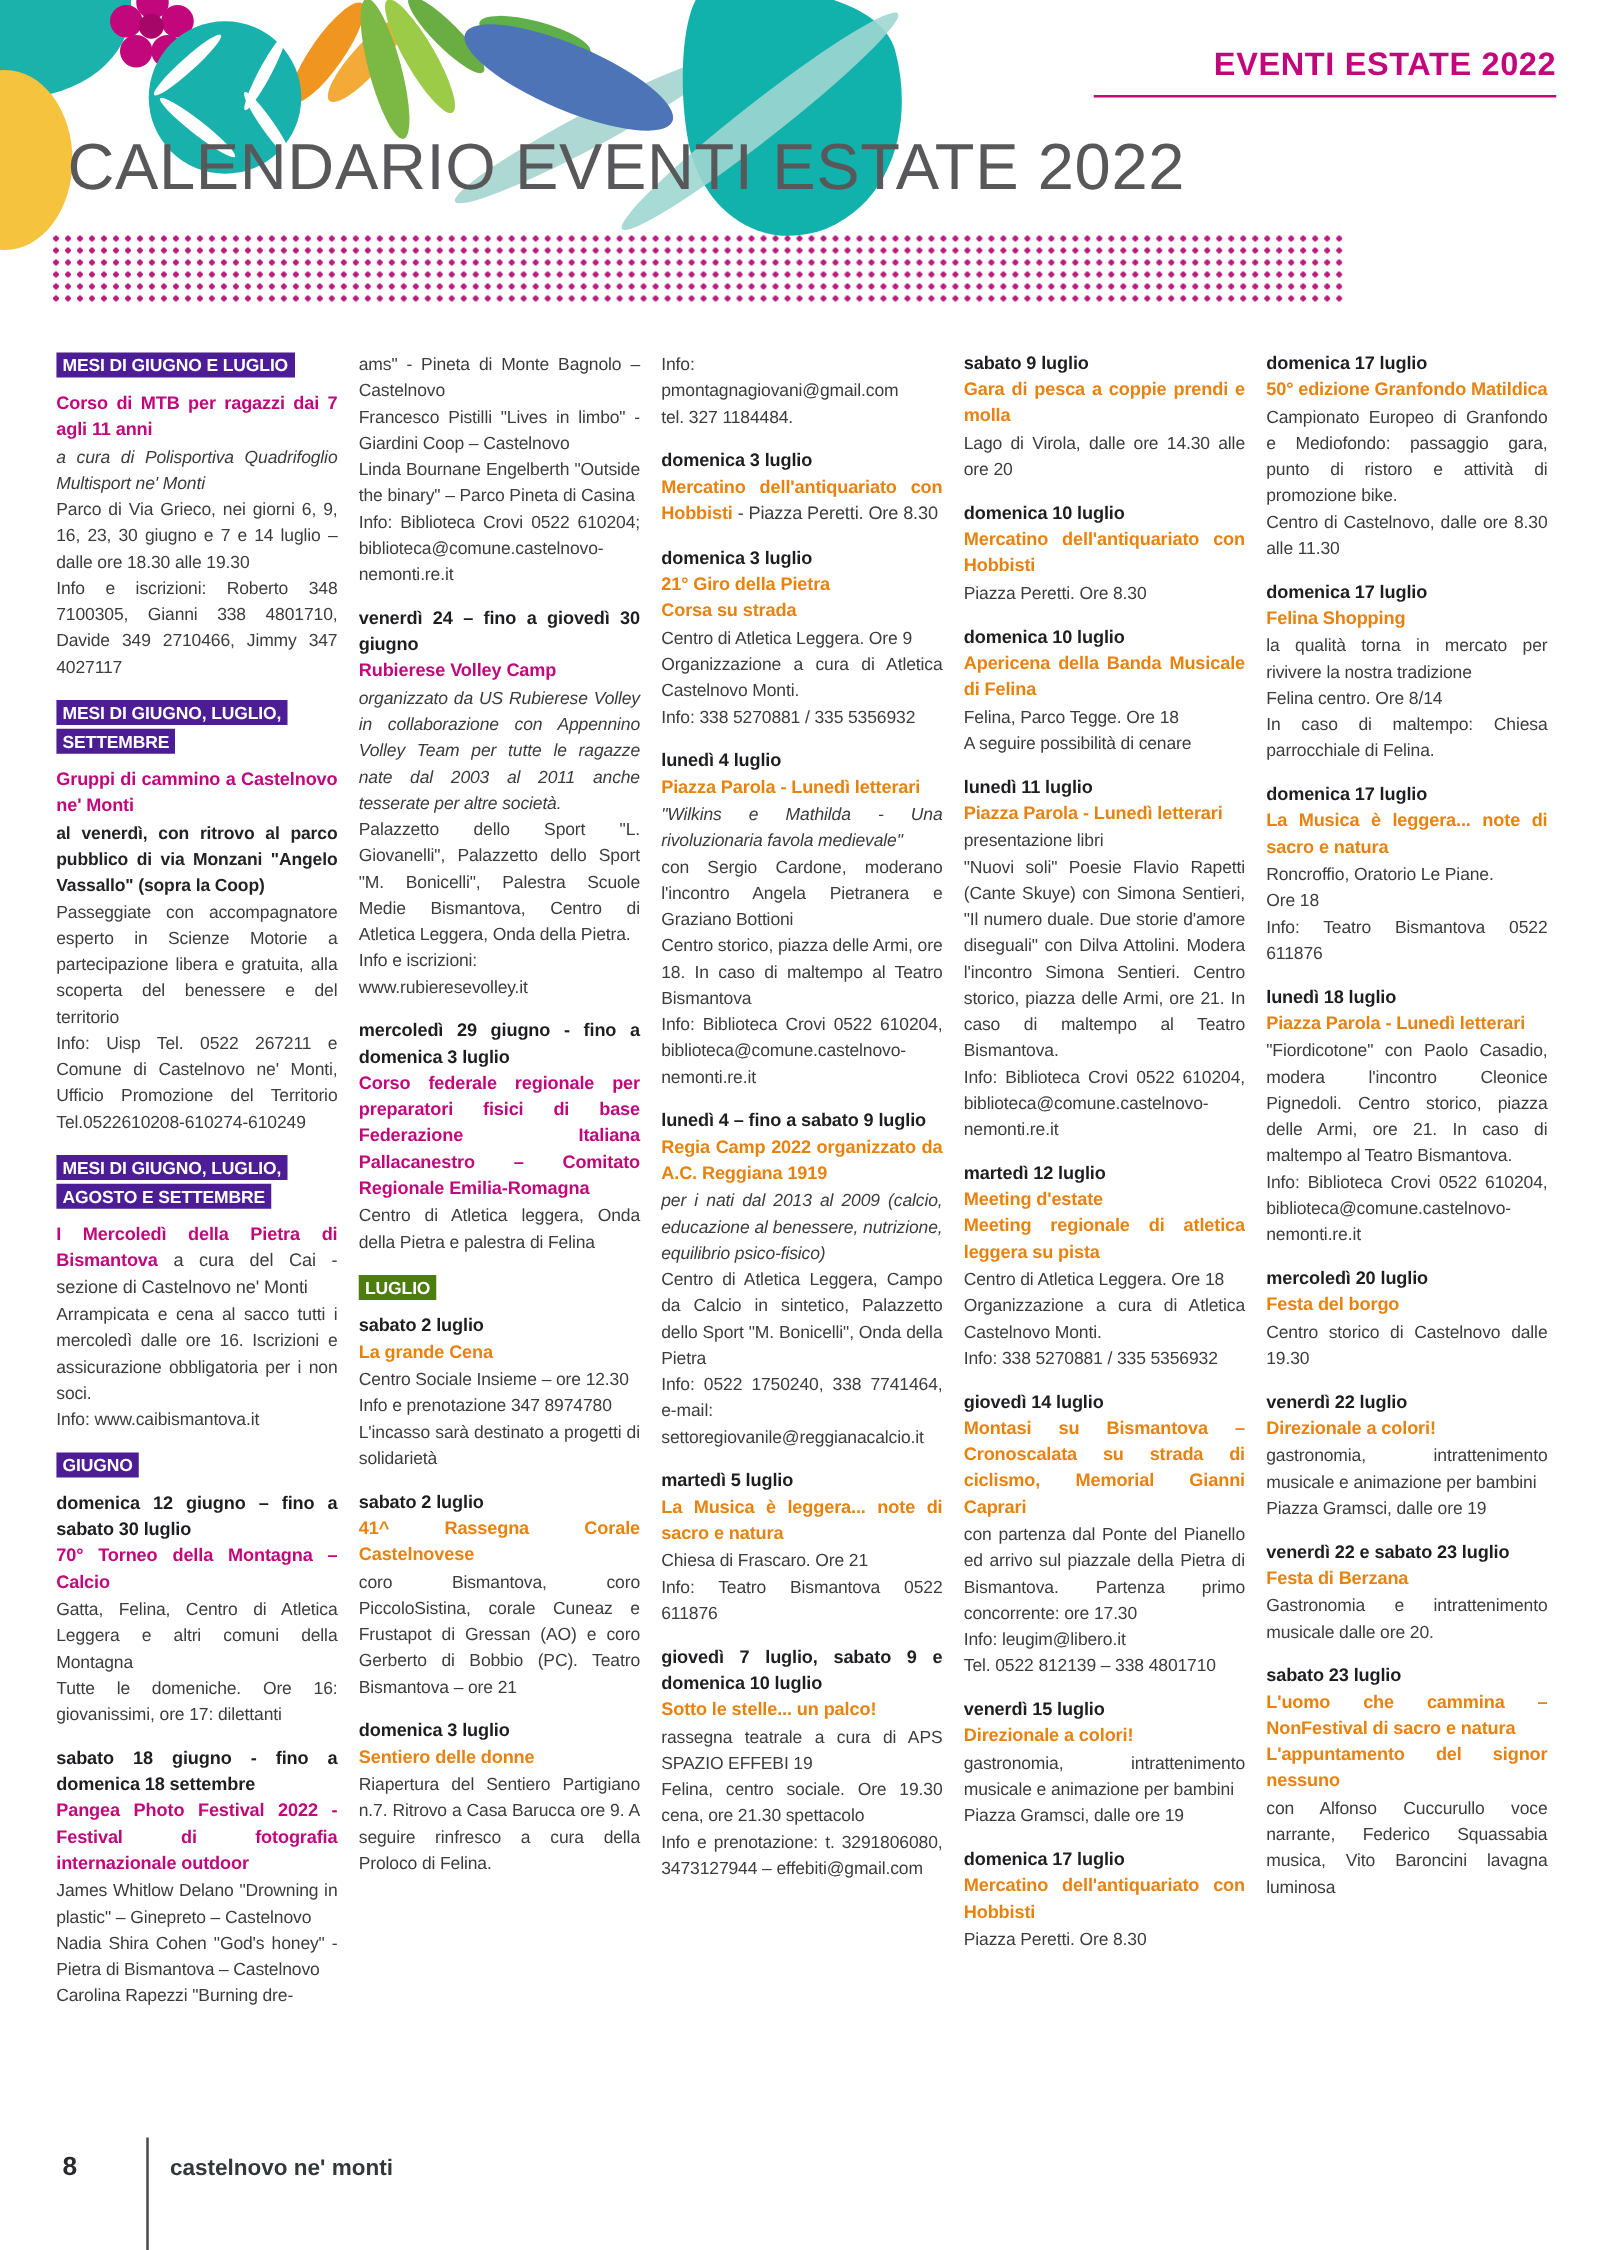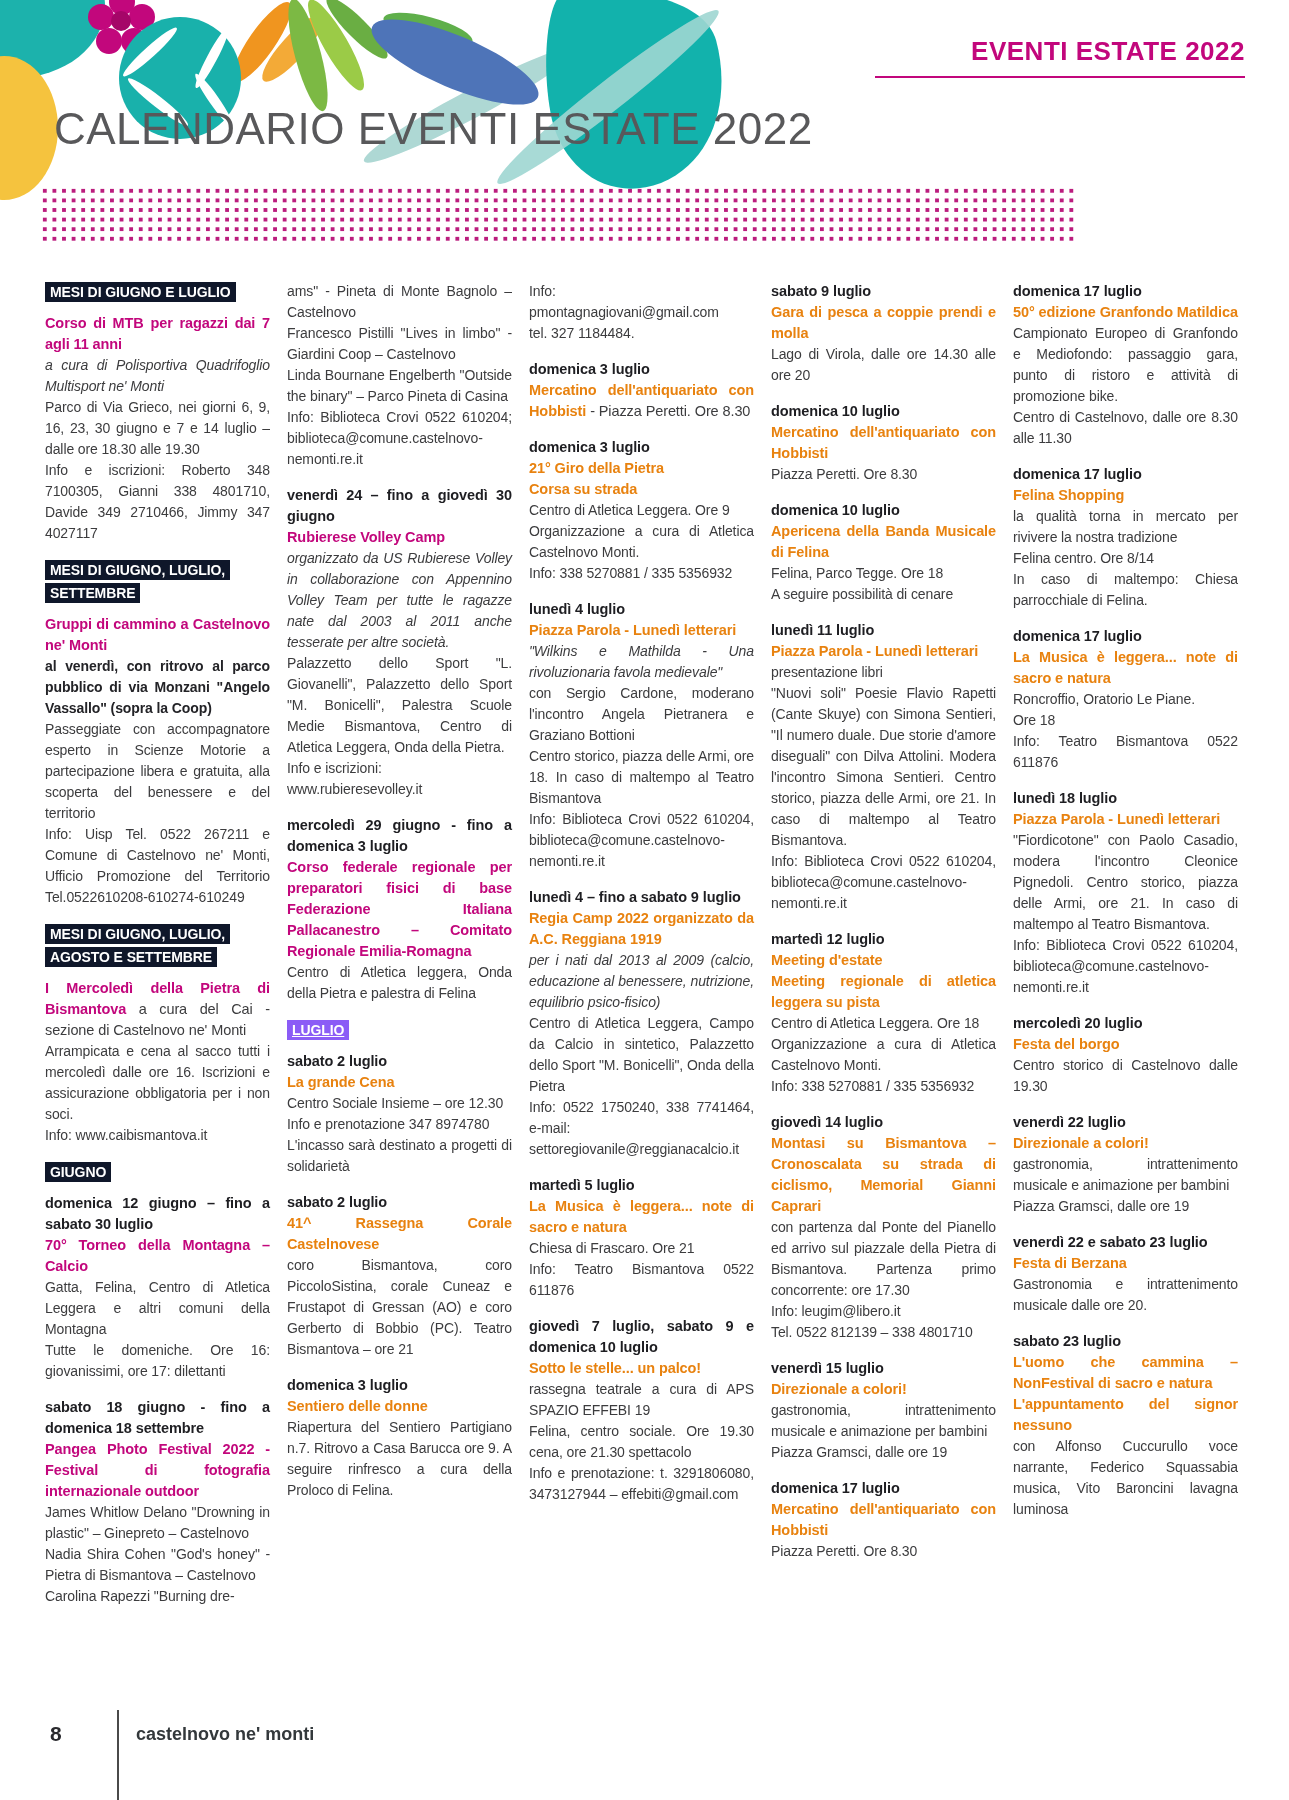--- a/index.html
+++ b/index.html
@@ -9,40 +9,40 @@
     font-family:"Liberation Sans", sans-serif; color:#3c3c3e;
   }
   .deco { position:absolute; left:0; top:0; z-index:1; pointer-events:none; }
   .kicker {
     position:absolute; top:36px; right:44px; z-index:3;
     font-size:26px; font-weight:700; letter-spacing:.5px; color:#c2077c;
   }
   .kicker-line { position:absolute; top:76px; right:44px; width:370px; height:2px; background:#c2077c; z-index:3; }
   .page-title {
     position:absolute; left:54px; top:104px; z-index:2;
-    font-size:44px; font-weight:400; letter-spacing:.5px; color:#58585a; white-space:nowrap;
+    font-size:52px; font-weight:400; letter-spacing:.5px; color:#58585a; white-space:nowrap;
   }
   .dots {
     position:absolute; left:40px; top:186px; width:1036px; height:57px; z-index:2;
     background-image:radial-gradient(circle, #bb1d7e 2.1px, rgba(0,0,0,0) 2.4px);
     background-size:9.6px 9.6px;
   }
   .columns {
     position:absolute; left:45px; top:268px; width:1200px; height:1430px;
     display:flex; gap:17px; overflow:hidden; z-index:2;
   }
   .col { flex:0 0 225px; width:225px; font-size:14px; line-height:21px; letter-spacing:-0.1px; }
   .col > :first-child { margin-top:13px; }
   .tagwrap { margin:15px 0 9px; }
   .tag {
     display:inline; box-decoration-break:clone; -webkit-box-decoration-break:clone;
     color:#fff; font-weight:700; font-size:14px; line-height:23px; padding:2px 5px;
   }
-  .tag.magenta { background:#0f172a; }
-  .tag.orange  { background:#8b5cf6;text-decoration:underline; }
+  .tag.magenta { background:#4c1d95; }
+  .tag.orange  { background:#4d7c0f; }
   .event { margin-bottom:15px; }
   p.date  { font-weight:700; color:#1e1e22; text-align:justify; font-size:14.5px; }
   p.title { font-weight:700; text-align:justify; font-size:14.5px; }
   p.title.magenta { color:#c2077c; }
   p.title.orange  { color:#e8820f; }
   p.title .ti { color:#3c3c3e; font-weight:400; }
   p.title .ta { color:#3c3c3e; font-weight:400; }
   p.body { text-align:justify; overflow-wrap:break-word; }
   p.body.i { font-style:italic; }
   p.body.b { font-weight:700; color:#232327; }

